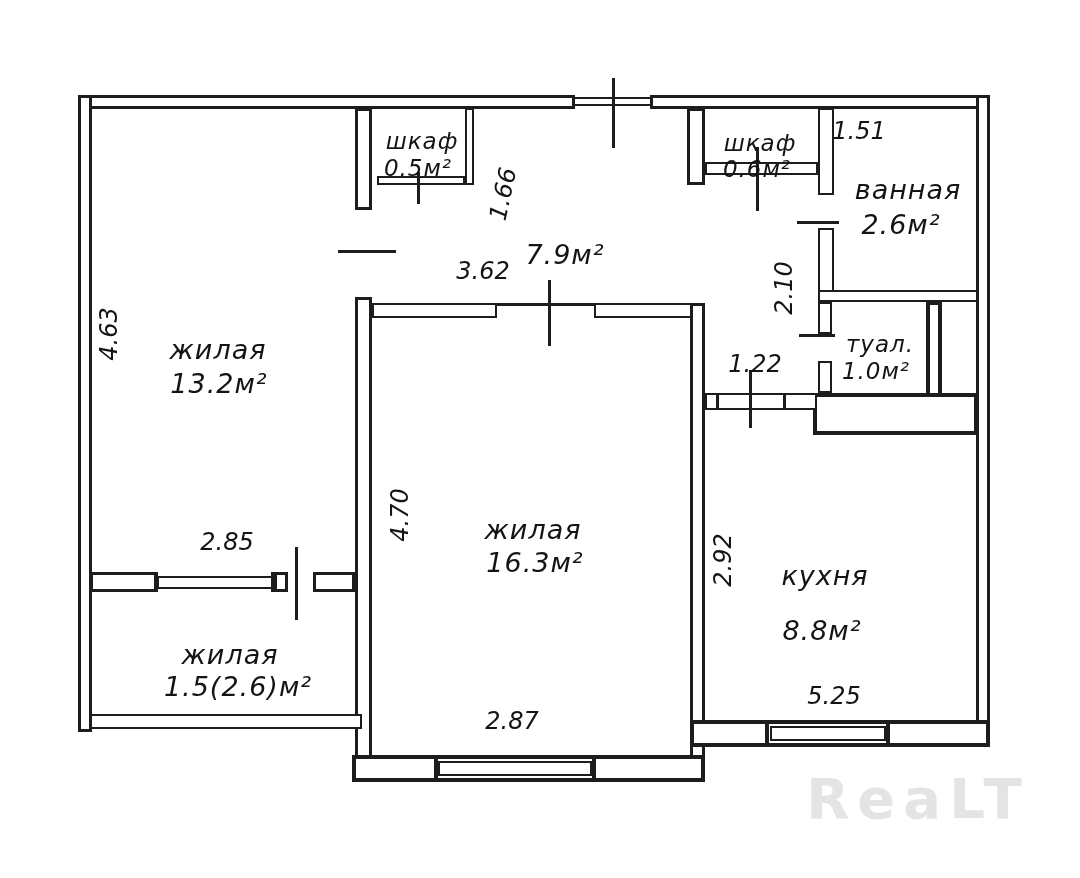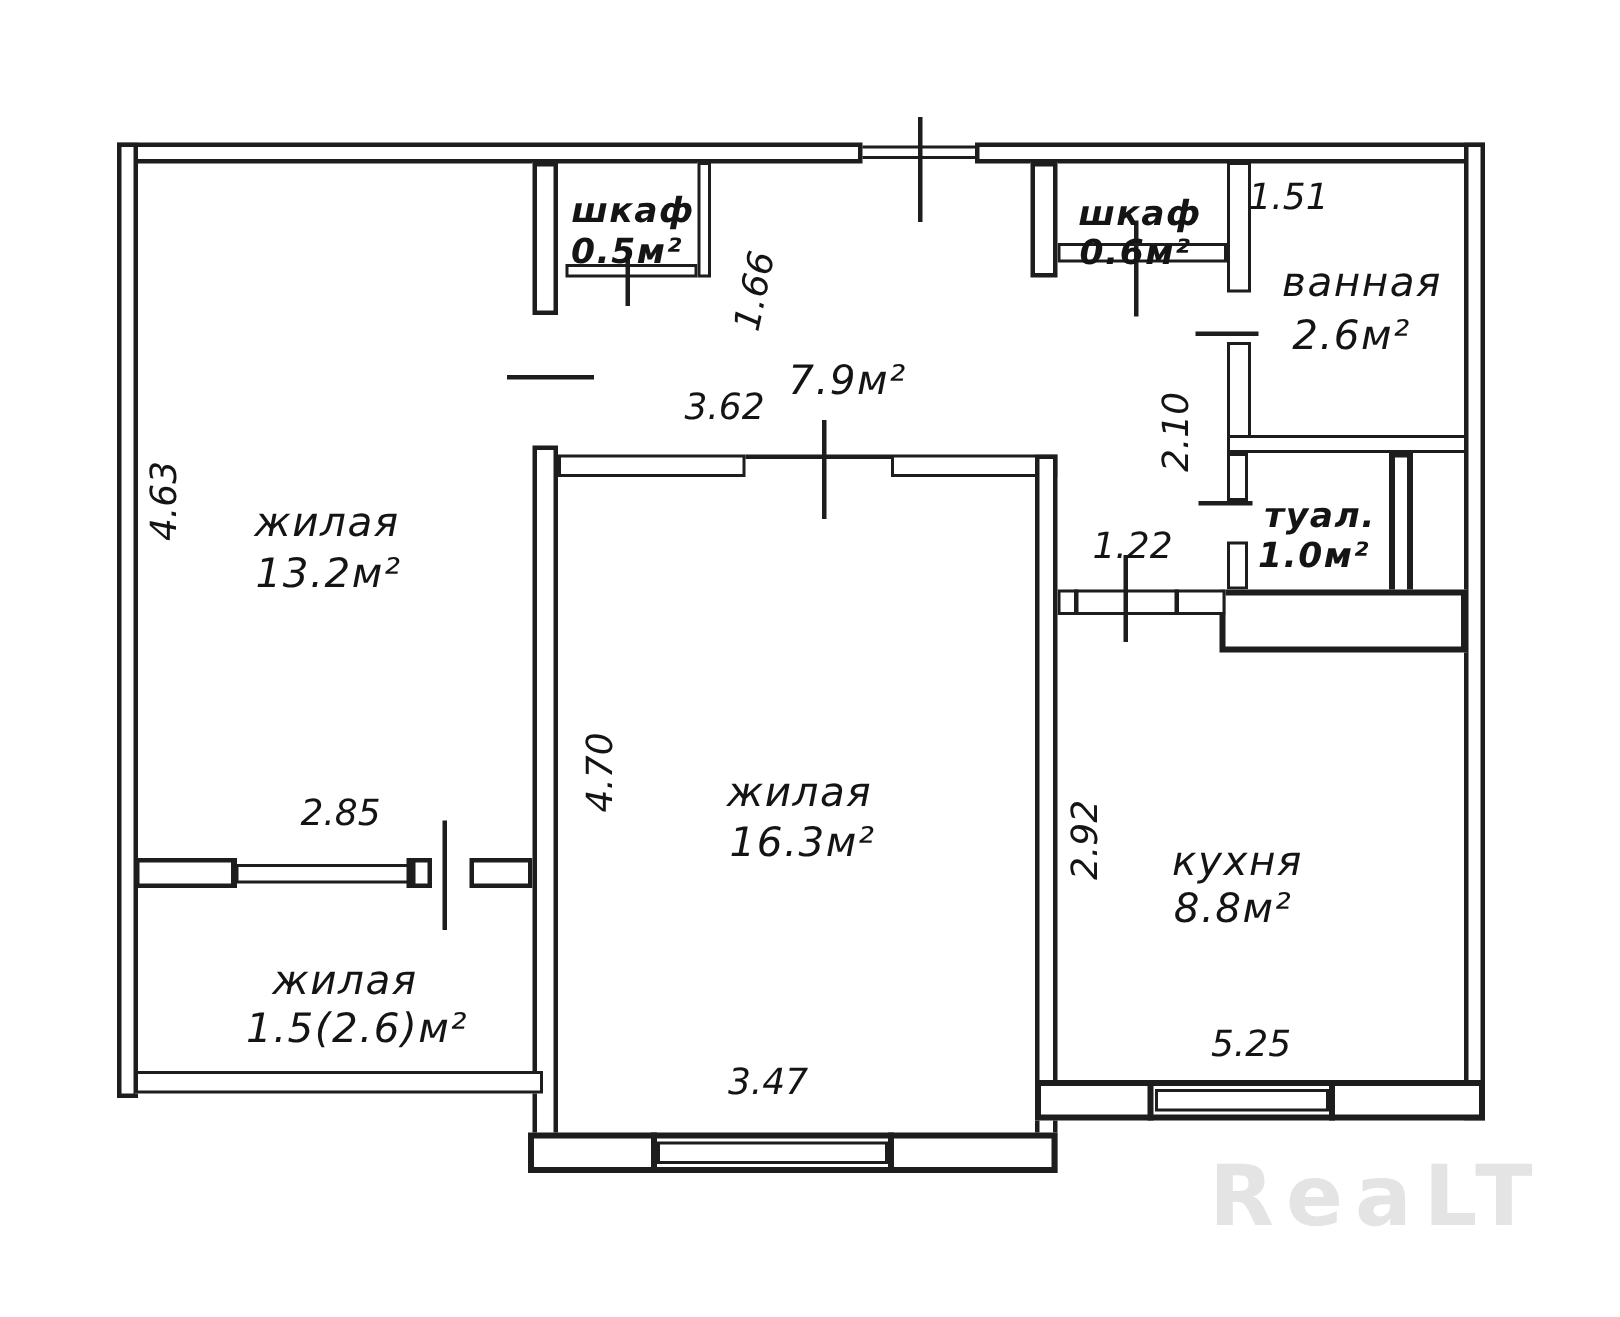--- a/index.html
+++ b/index.html
@@ -8,21 +8,21 @@
     font-family:"DejaVu Sans",sans-serif;
   }
   .wall{position:absolute;background:#fff;border:3px solid #1d1d1d;box-sizing:border-box;}
   .wall.thin{border-width:2px;}
   .wall.thick{border-width:4px;}
   .solid{position:absolute;background:#1d1d1d;}
   .lbl{
     position:absolute;font-style:italic;font-size:27px;color:#141414;
     white-space:nowrap;transform:translate(-50%,-50%);letter-spacing:1px;font-weight:500;
   }
-  .lbl.small{font-size:23px;font-weight:bold;}
+  .lbl.small{font-size:23px;}
   .dim{
     position:absolute;font-style:italic;font-size:24px;color:#141414;
     white-space:nowrap;transform:translate(-50%,-50%);font-weight:500;
   }
   .dim.v{transform:translate(-50%,-50%) rotate(-90deg);}
   .dim.v78{transform:translate(-50%,-50%) rotate(-78deg);}
   .watermark{
     position:absolute;transform:translate(-50%,-50%);
     font-size:56px;font-weight:700;color:#e4e4e4;letter-spacing:8px;white-space:nowrap;
   }
@@ -112,31 +112,31 @@
   <div class="lbl small" style="left:760px;top:143px">шкаф</div>
   <div class="lbl small" style="left:757px;top:169px">0.6м²</div>
 
   <div class="lbl" style="left:908px;top:189px">ванная</div>
   <div class="lbl" style="left:901px;top:224px">2.6м²</div>
 
   <div class="lbl small" style="left:880px;top:344px">туал.</div>
   <div class="lbl small" style="left:876px;top:371px">1.0м²</div>
 
   <div class="lbl" style="left:825px;top:575px">кухня</div>
-  <div class="lbl" style="left:822px;top:606px">8.8м²</div>
+  <div class="lbl" style="left:822px;top:630px">8.8м²</div>
 
   <div class="lbl" style="left:230px;top:654px">жилая</div>
   <div class="lbl" style="left:238px;top:686px">1.5(2.6)м²</div>
 
   <div class="dim v" style="left:109px;top:334px">4.63</div>
   <div class="dim" style="left:227px;top:542px">2.85</div>
   <div class="dim v78" style="left:503px;top:194px">1.66</div>
   <div class="dim" style="left:483px;top:271px">3.62</div>
   <div class="dim v" style="left:400px;top:515px">4.70</div>
-  <div class="dim" style="left:512px;top:721px">3.47</div>
+  <div class="dim" style="left:512px;top:721px">2.87</div>
   <div class="dim" style="left:859px;top:131px">1.51</div>
   <div class="dim v" style="left:784px;top:288px">2.10</div>
   <div class="dim" style="left:755px;top:364px">1.22</div>
   <div class="dim v" style="left:723px;top:560px">2.92</div>
   <div class="dim" style="left:834px;top:696px">5.25</div>
 
   <div class="watermark" style="left: 918px; top: 798px; color: rgb(228, 228, 228); text-align: center;">ReaLT</div>
 
 </div>
 

